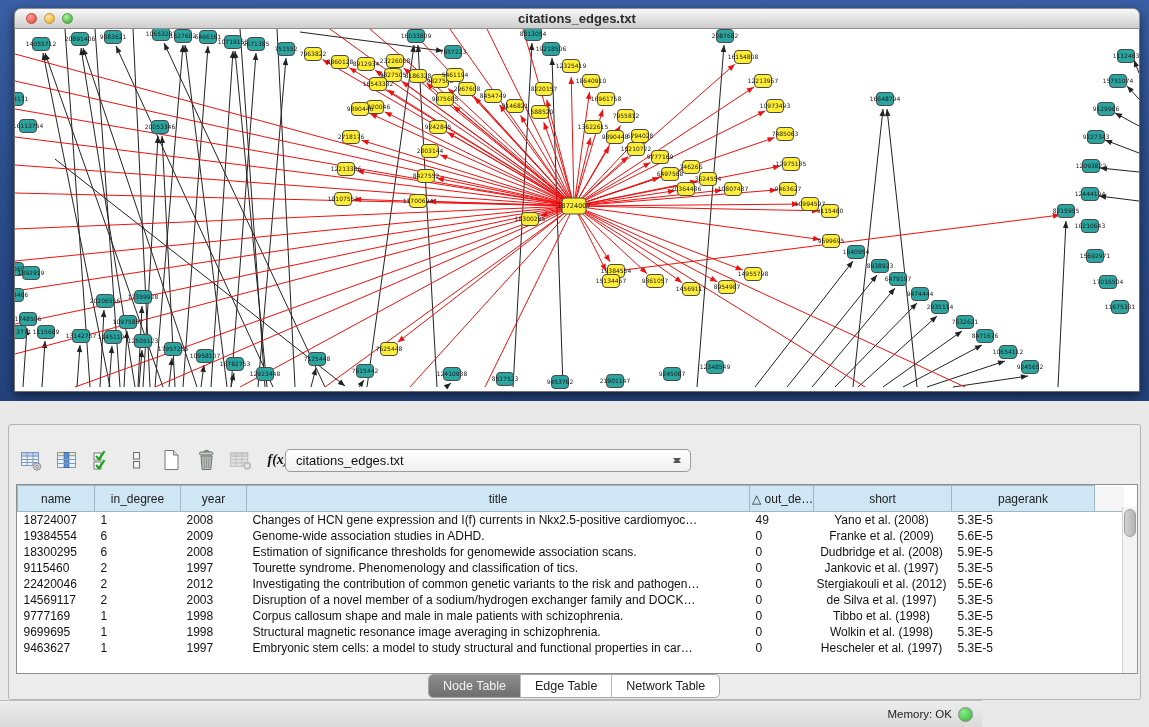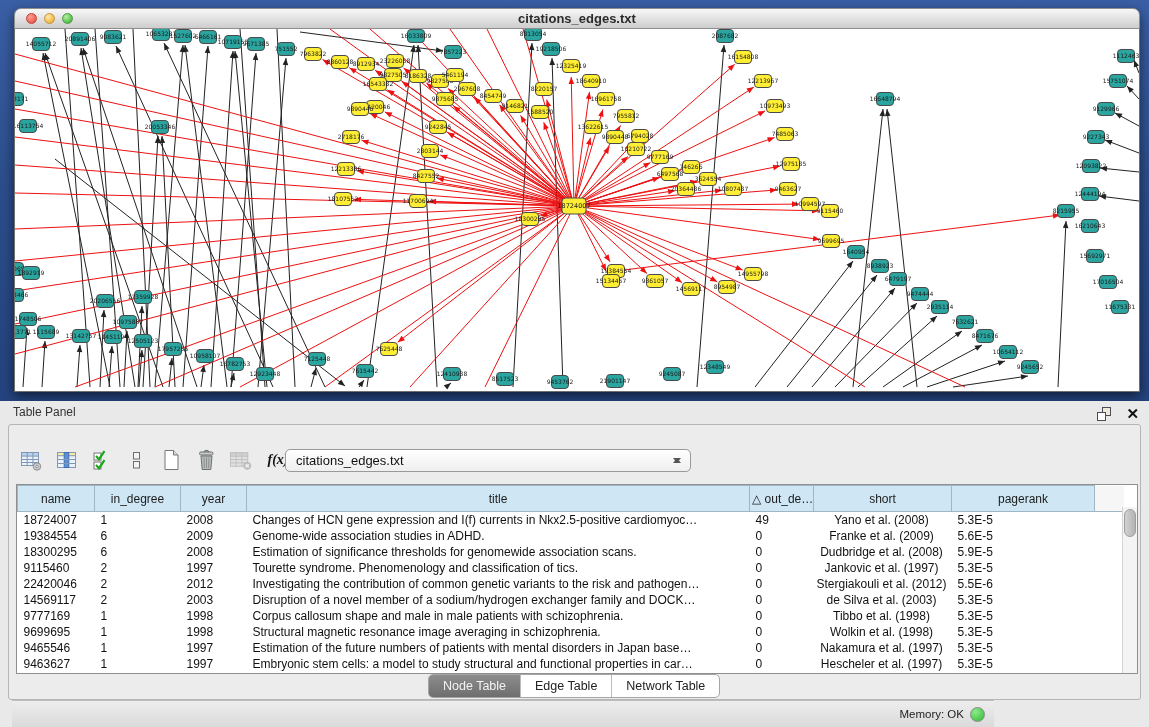--- a/index.html
+++ b/index.html
@@ -49,21 +49,21 @@
   .vscroll{position:absolute;right:0;top:22px;bottom:0;width:14px;background:#f4f4f4;border-left:1px solid #d4d4d4;}
   .vthumb{position:absolute;left:1px;top:2px;width:10px;height:26px;border-radius:6px;
           background:linear-gradient(90deg,#d2d2d2,#b3b3b3);border:1px solid #9e9e9e;}
   
   .tabs{position:absolute;left:419px;top:249px;height:22px;display:flex;border:1px solid #a5a5a5;
         border-radius:5px;overflow:hidden;background:#fff;font-size:12.5px;justify-content:flex-end;}
   .tab{padding:0 14px;line-height:22px;color:#222;border-left:1px solid #bcbcbc;cursor:default;}
   .tab:first-child{border-left:none;}
   .tab.sel{background:linear-gradient(#8d8d8d,#6e6e6e);color:#f3f3f3;}
   
-  .status{position:absolute;left:12px;top:700px;width:982px;height:27px;
+  .status{position:absolute;left:0;top:700px;width:982px;height:27px;
           background:linear-gradient(#ededed,#dadada);border-top:1px solid #bdbdbd;box-sizing:border-box;}
   .mem{position:absolute;right:30px;top:7px;font-size:11.5px;color:#222;}
   .led{position:absolute;right:9px;top:6px;width:13px;height:13px;border-radius:50%;
        background:radial-gradient(circle at 35% 30%,#8cec8c,#2eb82e);border:1px solid #8a8a8a;}
 </style>
 </head>
 <body>
 
 <div class="desktop">
   <div class="net-window">
@@ -798,30 +798,20 @@
           <g>
             <rect x="547" y="169" width="24" height="16" rx="3.5" fill="#ffee33" stroke="#4a4a4a"></rect>
             <text x="559" y="179.2" text-anchor="middle" font-size="6.5" font-family="&quot;DejaVu Sans&quot;,sans-serif" fill="#1a1a1a">18724007</text>
           </g>
         </svg>
     </div>
   </div>
 </div>
 
 <div class="bottom">
-  <div class="panel-title-row">
-    <span class="panel-title">Table Panel</span>
-    <span class="corner-icons">
-      <svg width="20" height="20">
-        <rect x="8.5" y="3.5" width="8" height="8" fill="#efe9d8" stroke="#4a4a5a"></rect>
-        <rect x="3.5" y="8.5" width="8" height="8" fill="#ffffff" stroke="#4a4a5a"></rect>
-      </svg>
-      <span class="close-x">✕</span>
-    </span>
-  </div>
 
   <div class="card">
     <div class="toolbar">
       <span class="tool">
         <svg width="23" height="23" viewBox="0 0 23 23">
           <rect x="1.5" y="3.5" width="17" height="13" fill="#eaf2fb" stroke="#8097b5"></rect>
           <rect x="1.5" y="3.5" width="17" height="3.6" fill="#b8d2ee" stroke="#8097b5"></rect>
           <line x1="7.2" y1="3.5" x2="7.2" y2="16.5" stroke="#8097b5"></line>
           <line x1="12.9" y1="3.5" x2="12.9" y2="16.5" stroke="#8097b5"></line>
           <line x1="1.5" y1="10.5" x2="18.5" y2="10.5" stroke="#8097b5"></line>
@@ -963,51 +953,41 @@
               <td class="c5">Stergiakouli et al. (2012)</td>
               <td class="c6">5.5E-6</td>
               <td></td>
             </tr>
             <tr>
               <td class="c0">14569117</td>
               <td class="c1">2</td>
               <td class="c2">2003</td>
               <td class="c3">Disruption of a novel member of a sodium/hydrogen exchanger family and DOCK…</td>
               <td class="c4">0</td>
-              <td class="c5">de Silva et al. (2003)</td>
+              <td class="c5">de Silva et al. (1997)</td>
               <td class="c6">5.3E-5</td>
               <td></td>
             </tr>
             <tr>
               <td class="c0">9777169</td>
               <td class="c1">1</td>
               <td class="c2">1998</td>
               <td class="c3">Corpus callosum shape and male in male patients with schizophrenia.</td>
               <td class="c4">0</td>
               <td class="c5">Tibbo et al. (1998)</td>
               <td class="c6">5.3E-5</td>
               <td></td>
             </tr>
             <tr>
               <td class="c0">9699695</td>
               <td class="c1">1</td>
               <td class="c2">1998</td>
               <td class="c3">Structural magnetic resonance image averaging in schizophrenia.</td>
               <td class="c4">0</td>
               <td class="c5">Wolkin et al. (1998)</td>
-              <td class="c6">5.3E-5</td>
-              <td></td>
-            </tr>
-            <tr>
-              <td class="c0">9465546</td>
-              <td class="c1">1</td>
-              <td class="c2">1997</td>
-              <td class="c3">Estimation of the future numbers of patients with mental disorders in Japan base…</td>
-              <td class="c4">0</td>
-              <td class="c5">Nakamura et al. (1997)</td>
               <td class="c6">5.3E-5</td>
               <td></td>
             </tr>
             <tr>
               <td class="c0">9463627</td>
               <td class="c1">1</td>
               <td class="c2">1997</td>
               <td class="c3">Embryonic stem cells: a model to study structural and functional properties in car…</td>
               <td class="c4">0</td>
               <td class="c5">Hescheler et al. (1997)</td>

